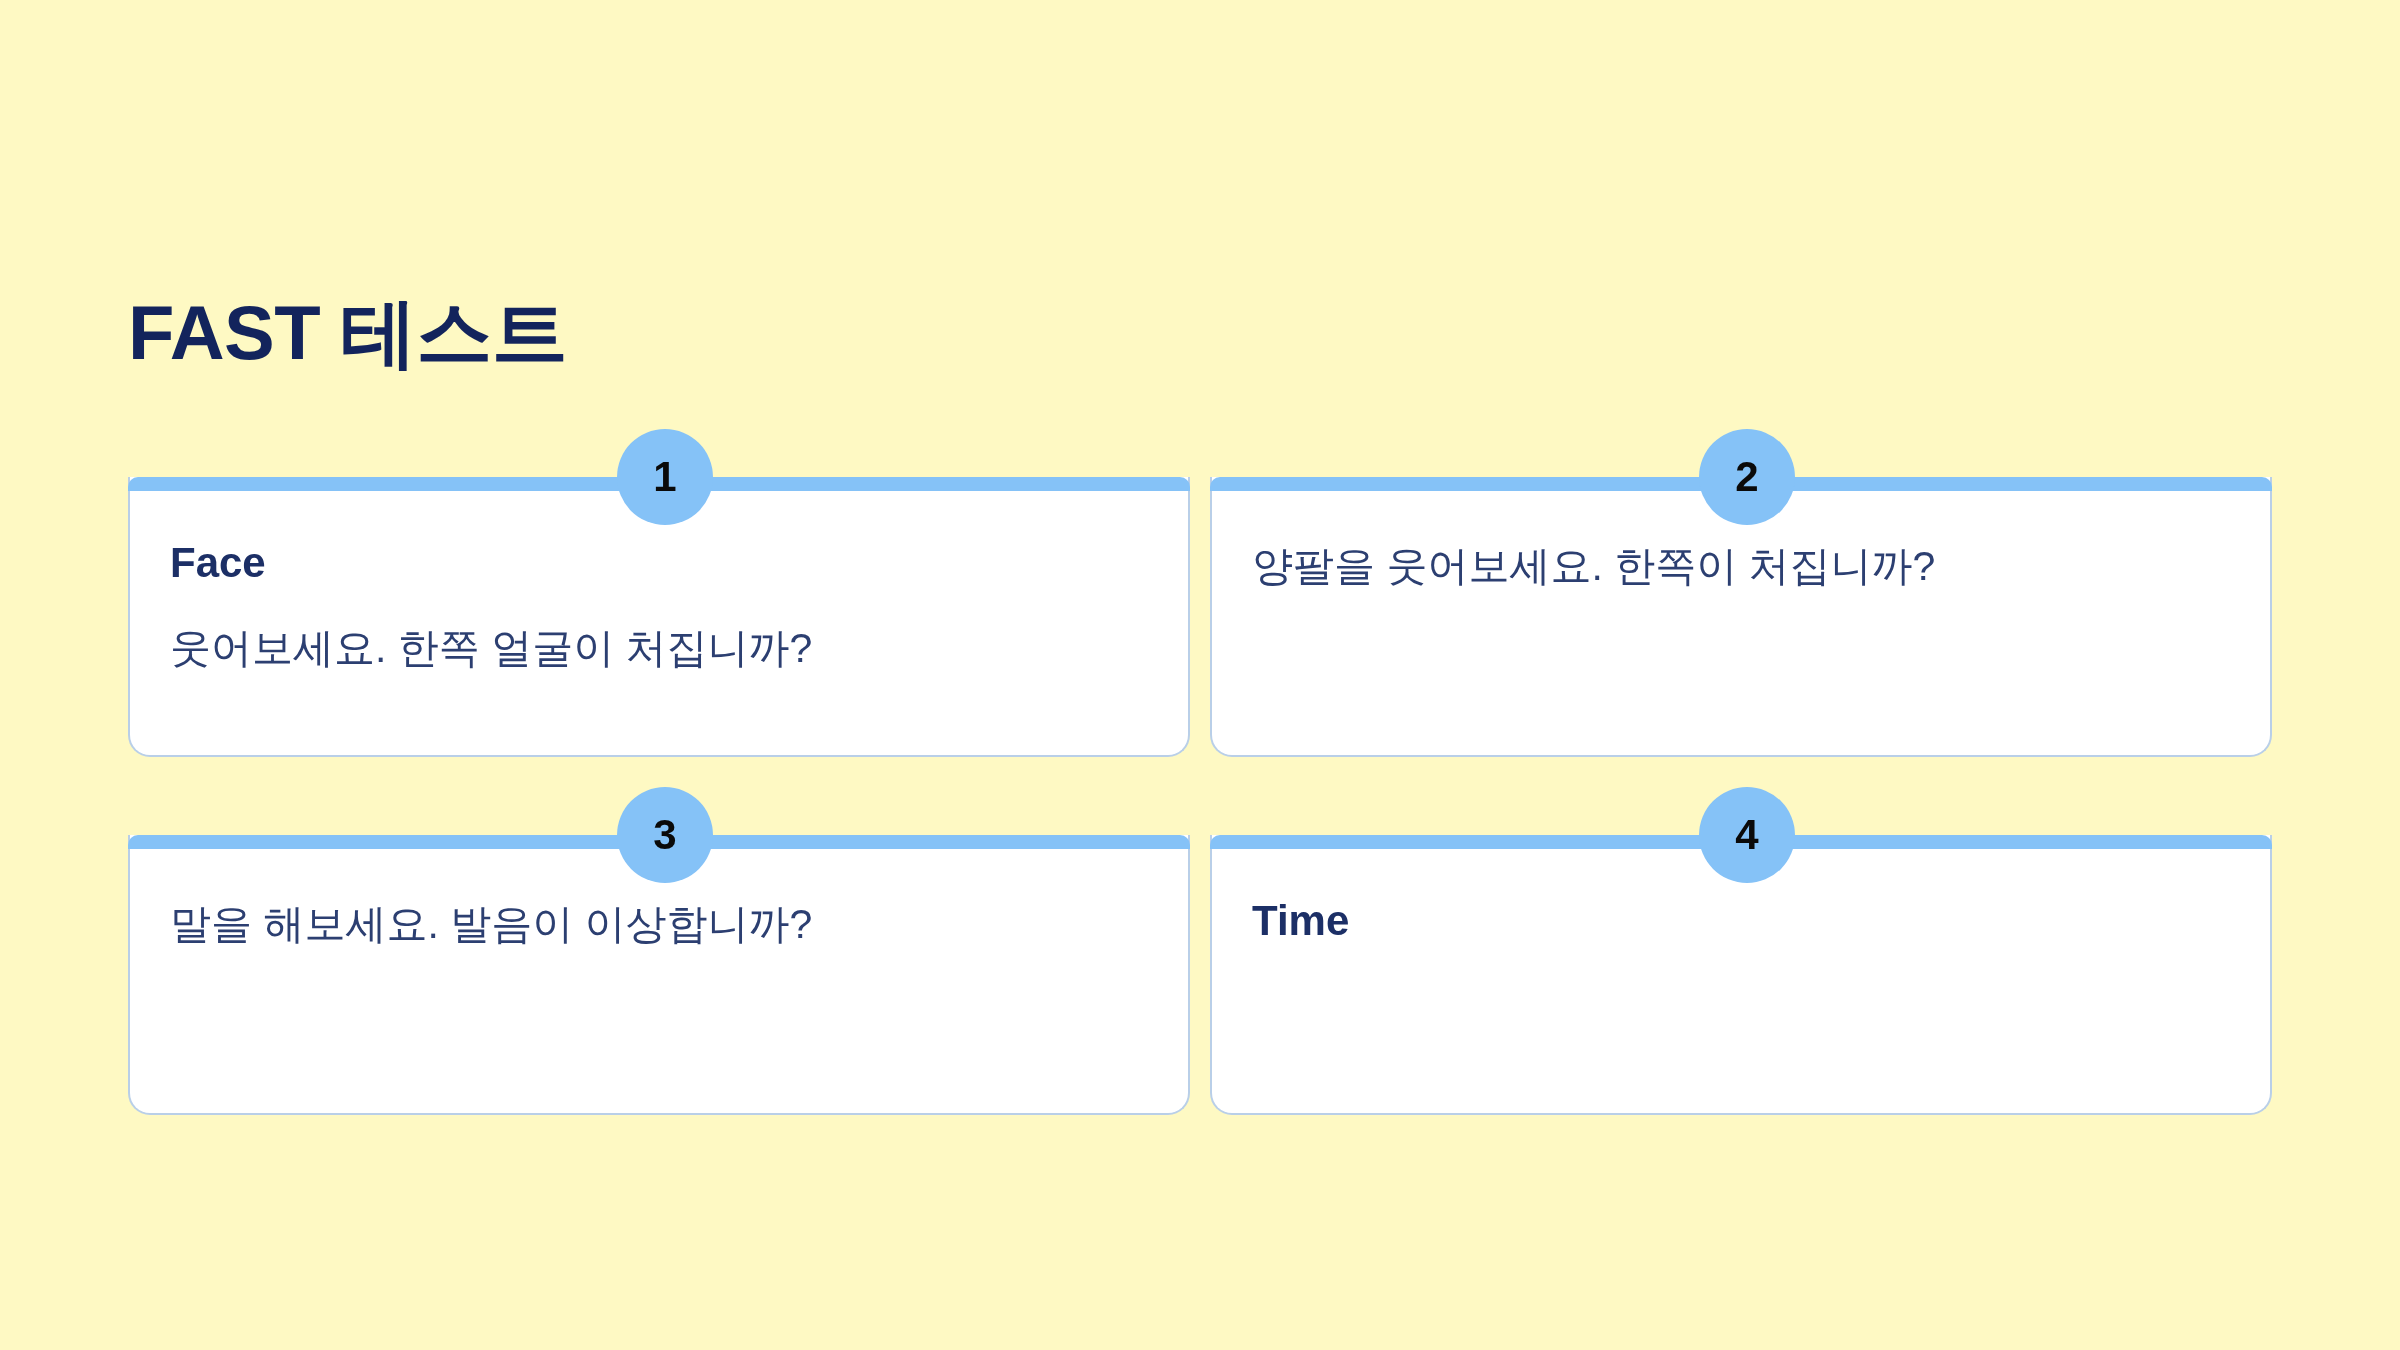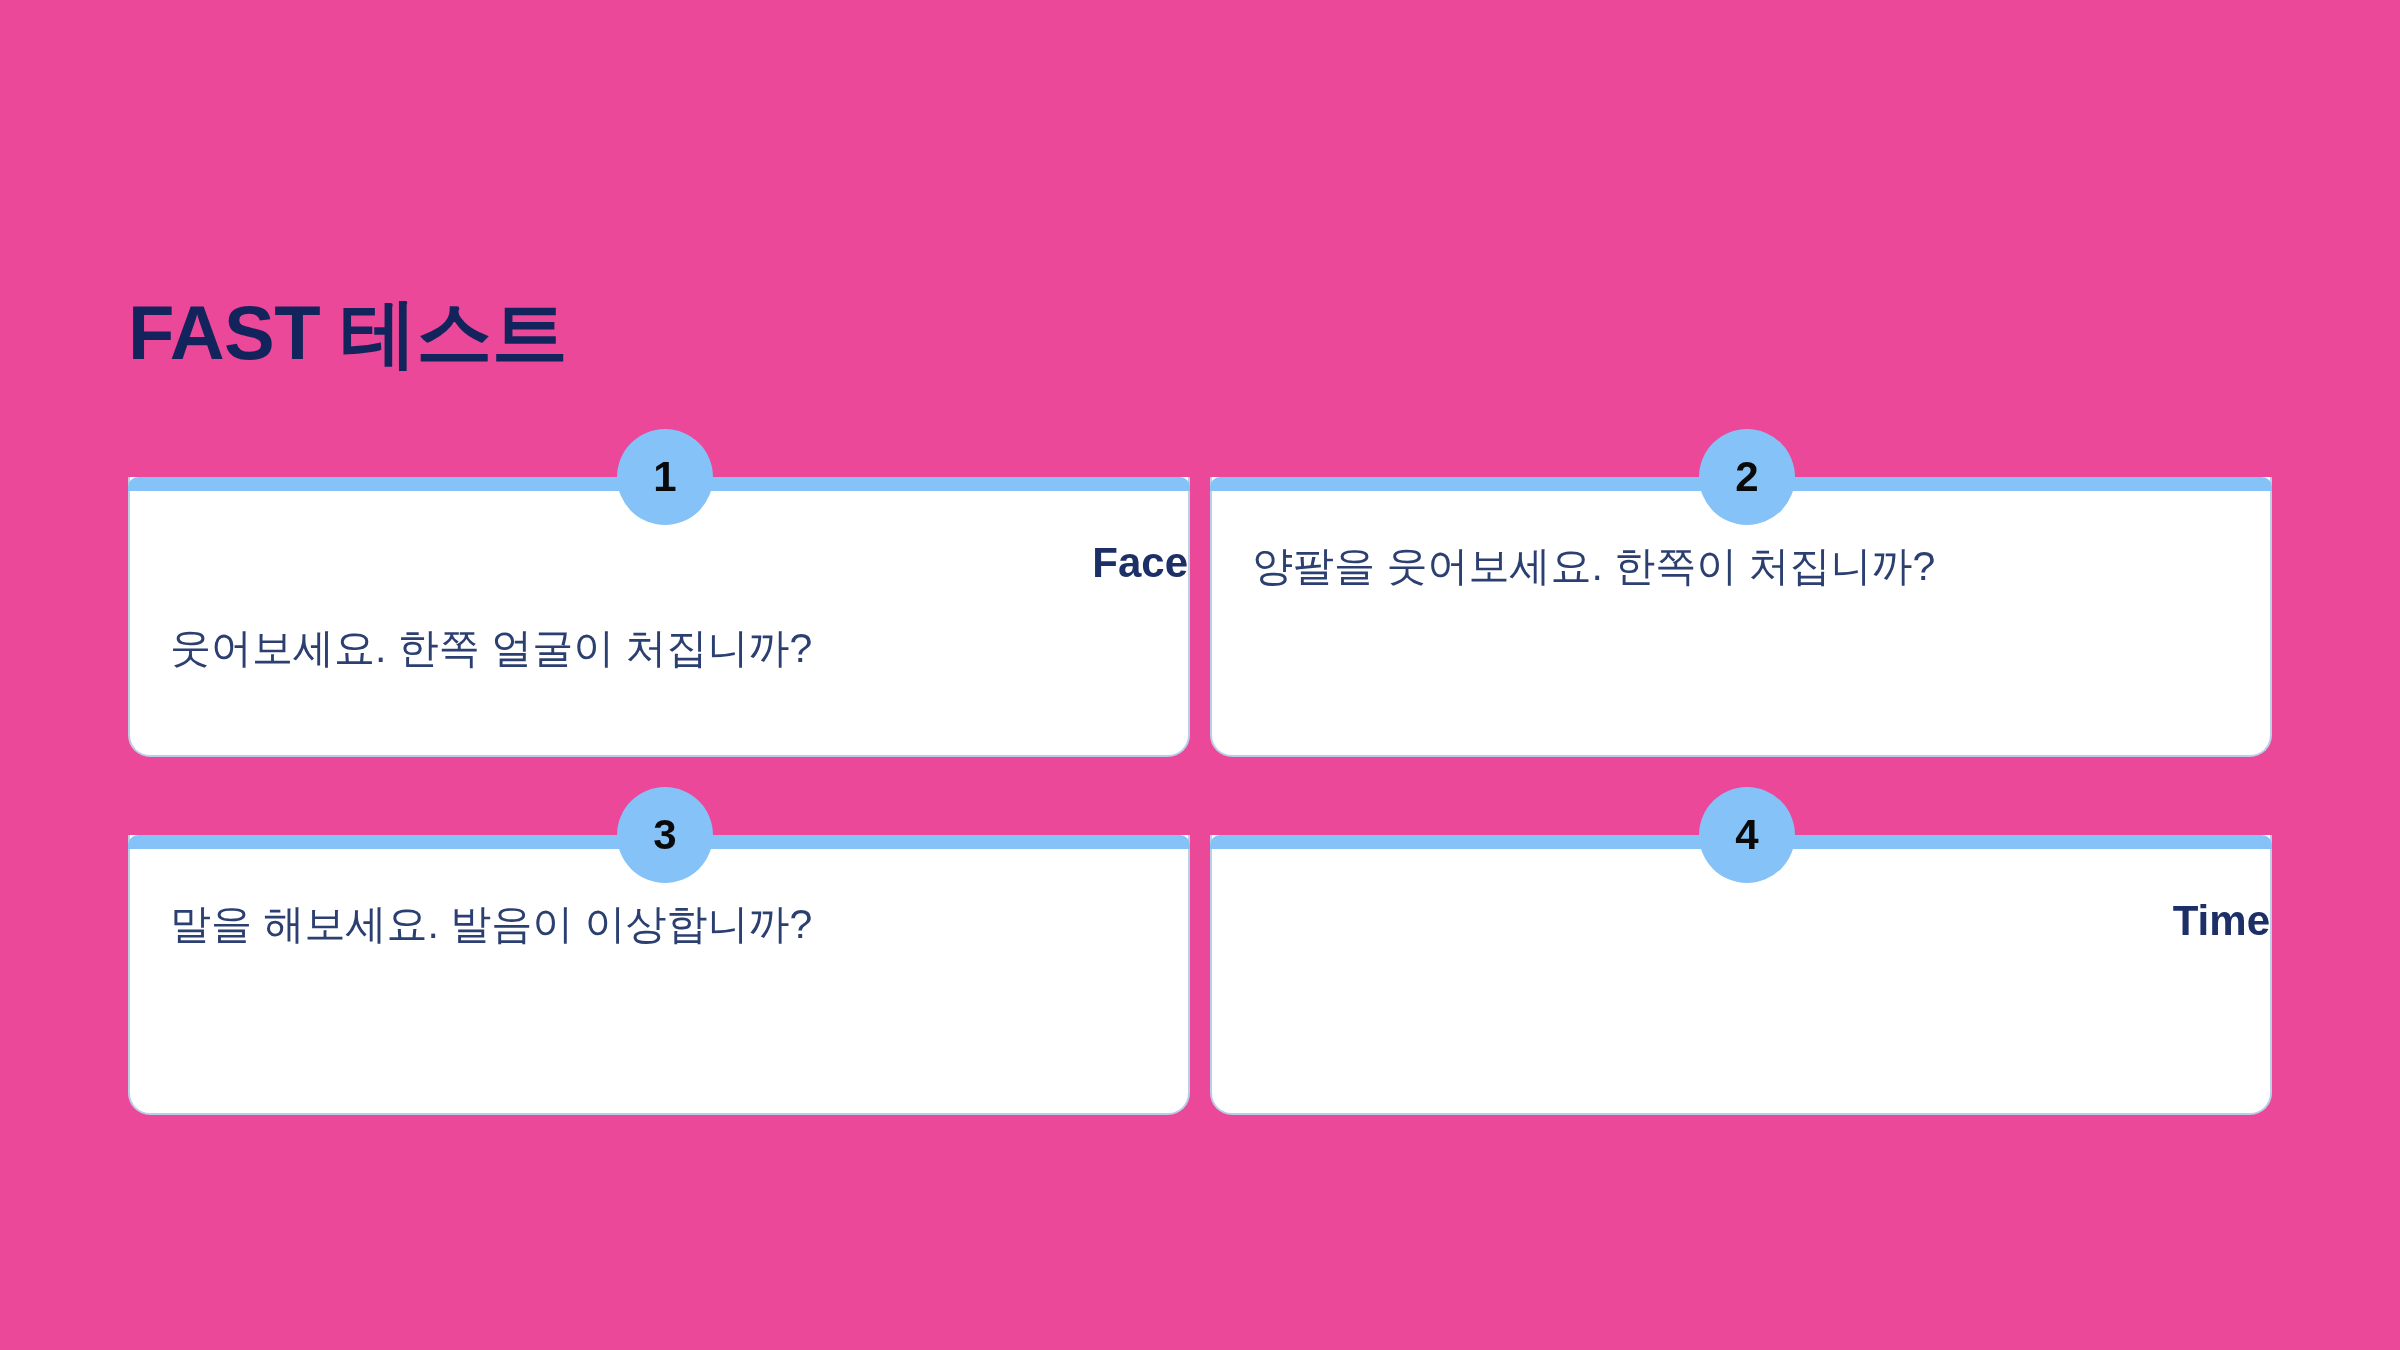--- a/index.html
+++ b/index.html
@@ -13,21 +13,21 @@
     height: 1350px;
     overflow: hidden;
     font-family: "Liberation Sans", "DejaVu Sans", sans-serif;
     -webkit-font-smoothing: antialiased;
   }
 
   #slide {
     position: relative;
     width: 2400px;
     height: 1350px;
-    background: #ec4899;
+    background: #fef9c3;
   }
 
   
   .page-title {
     position: absolute;
     left: 128px;
     top: 240px;
     font-size: 76px;
     font-weight: 700;
     letter-spacing: -0.5px;
@@ -89,21 +89,20 @@
   .card-badge.pos-left  { left: 487px; }
   .card-badge.pos-right { left: 487px; }
 
   .card-title {
     font-size: 42px;
     font-weight: 700;
     color: #1C2F66;
     line-height: 1.15;
     margin: 0 0 34px 0;
     white-space: nowrap;
-    text-align: right;
   }
 
   .card-desc {
     font-size: 41px;
     font-weight: 400;
     color: #2C3F71;
     line-height: 1.35;
     white-space: nowrap;
   }
 </style>

